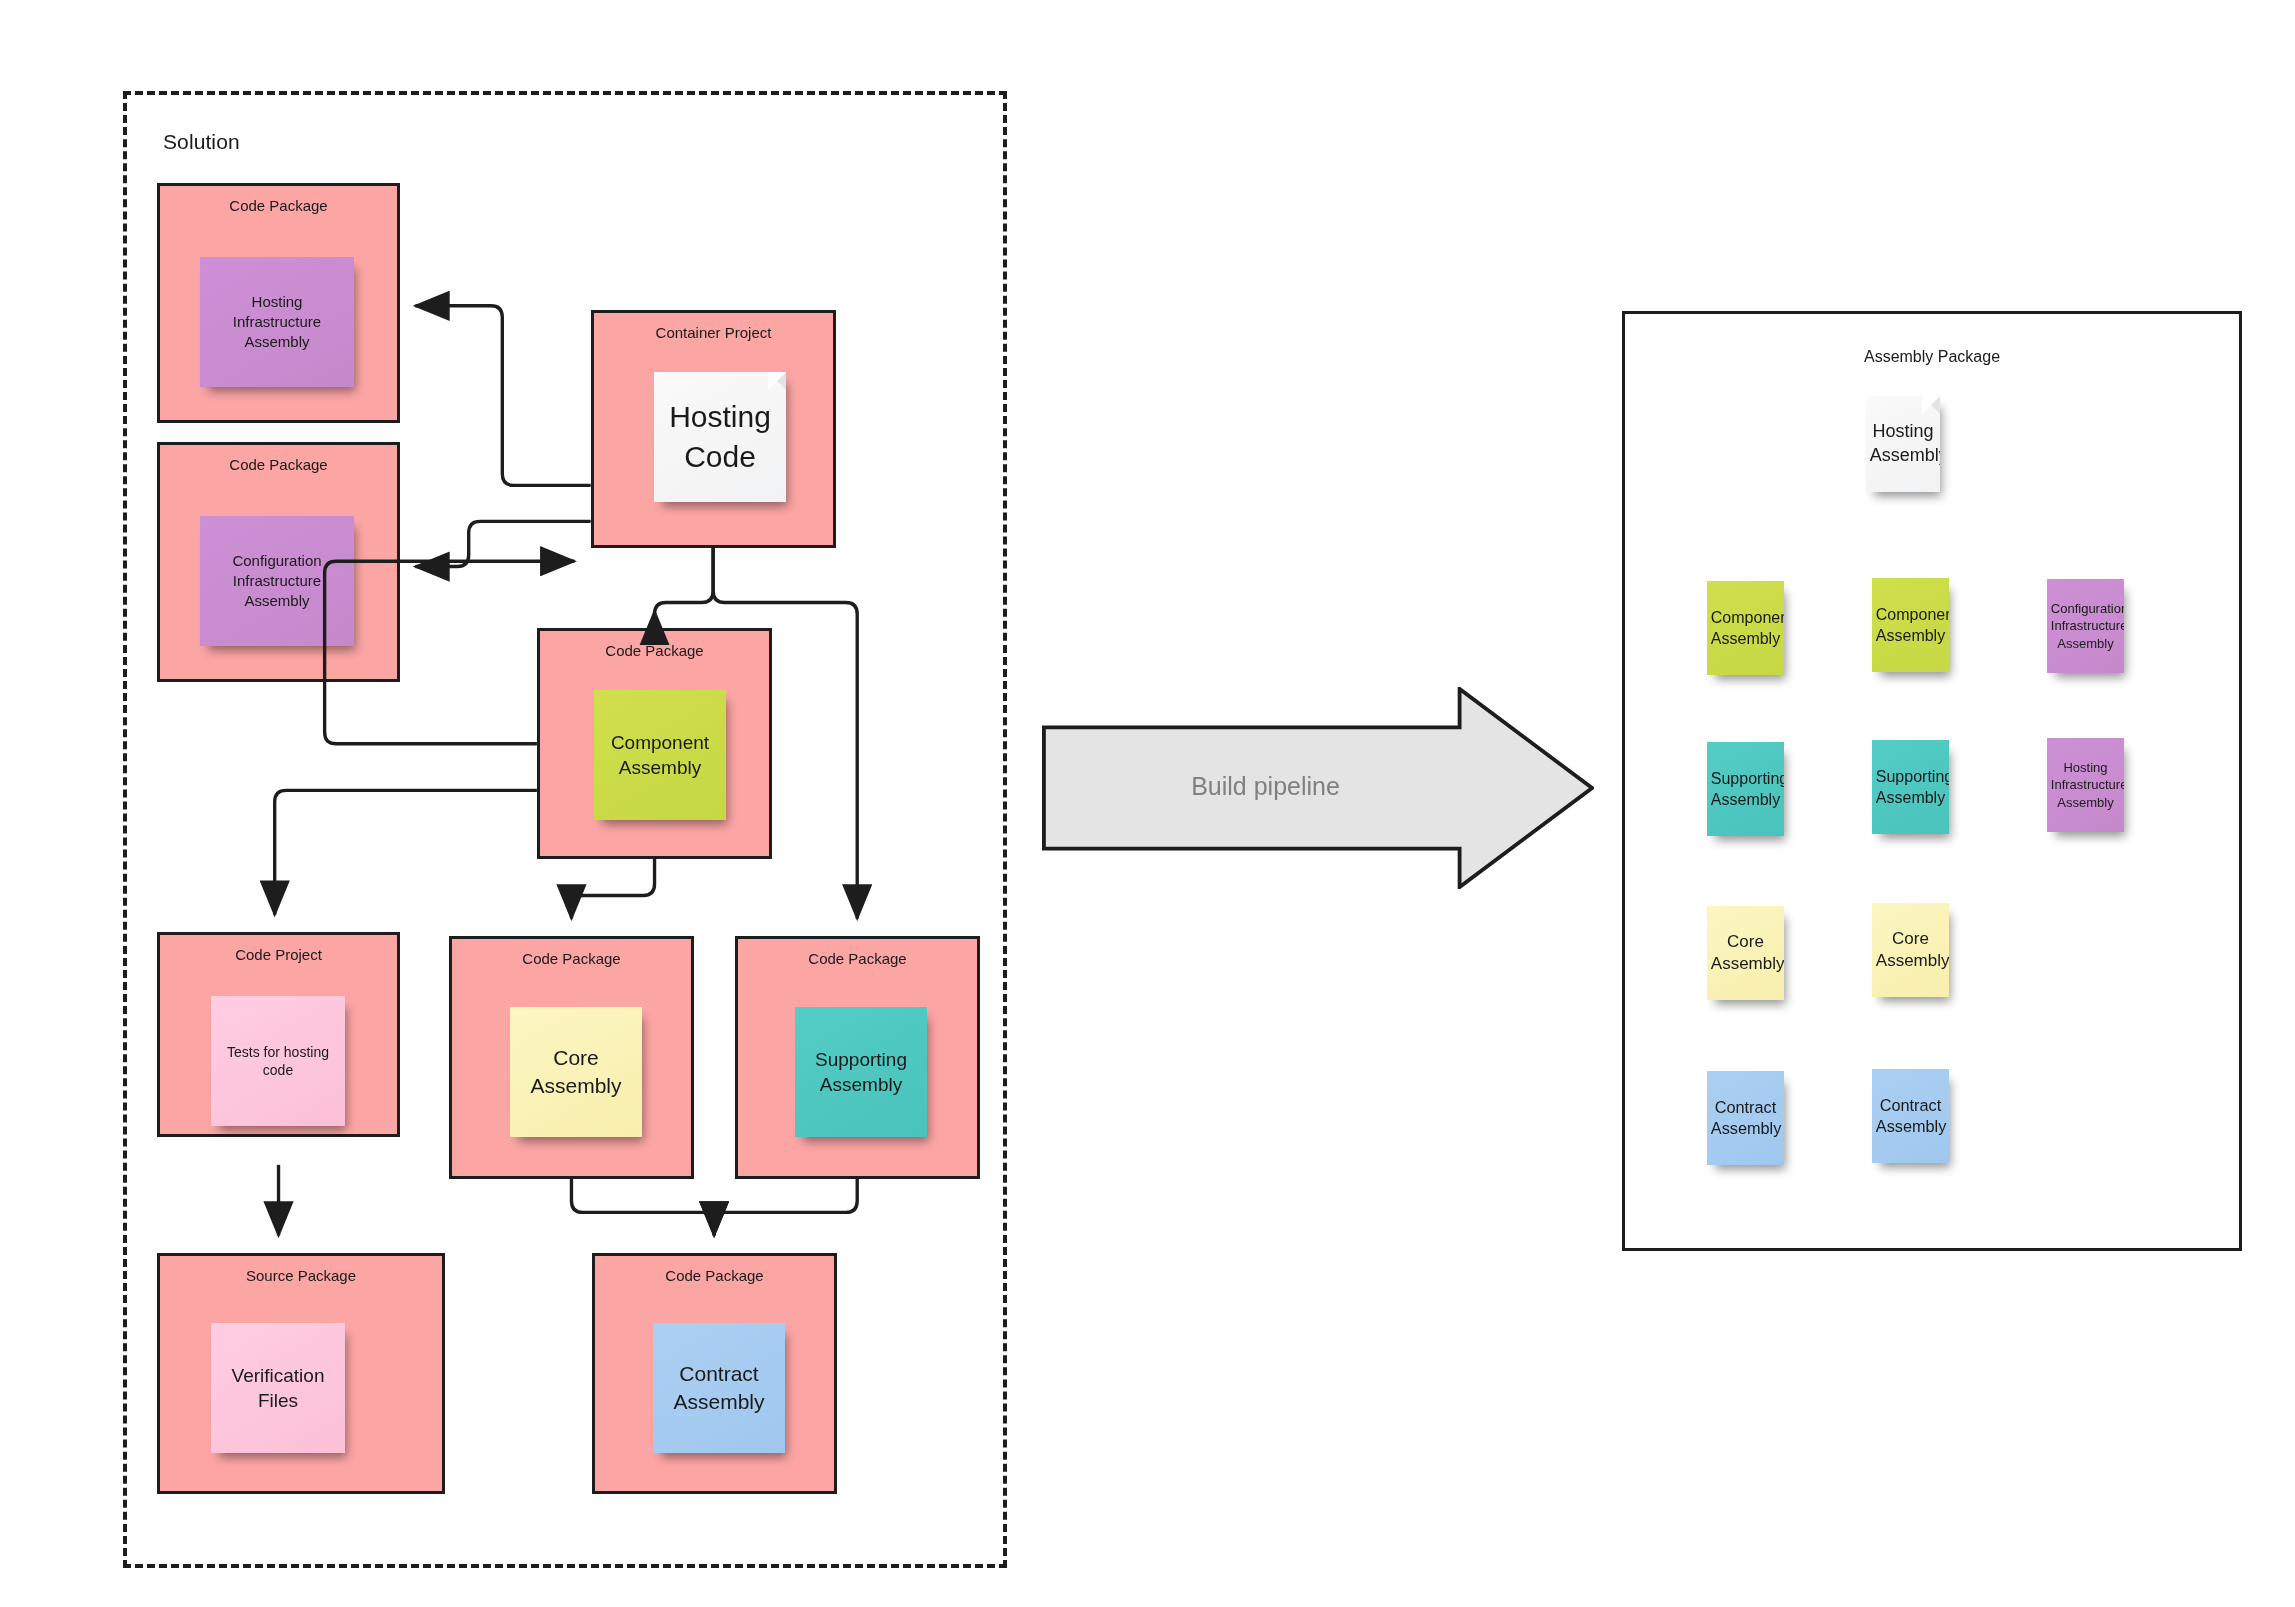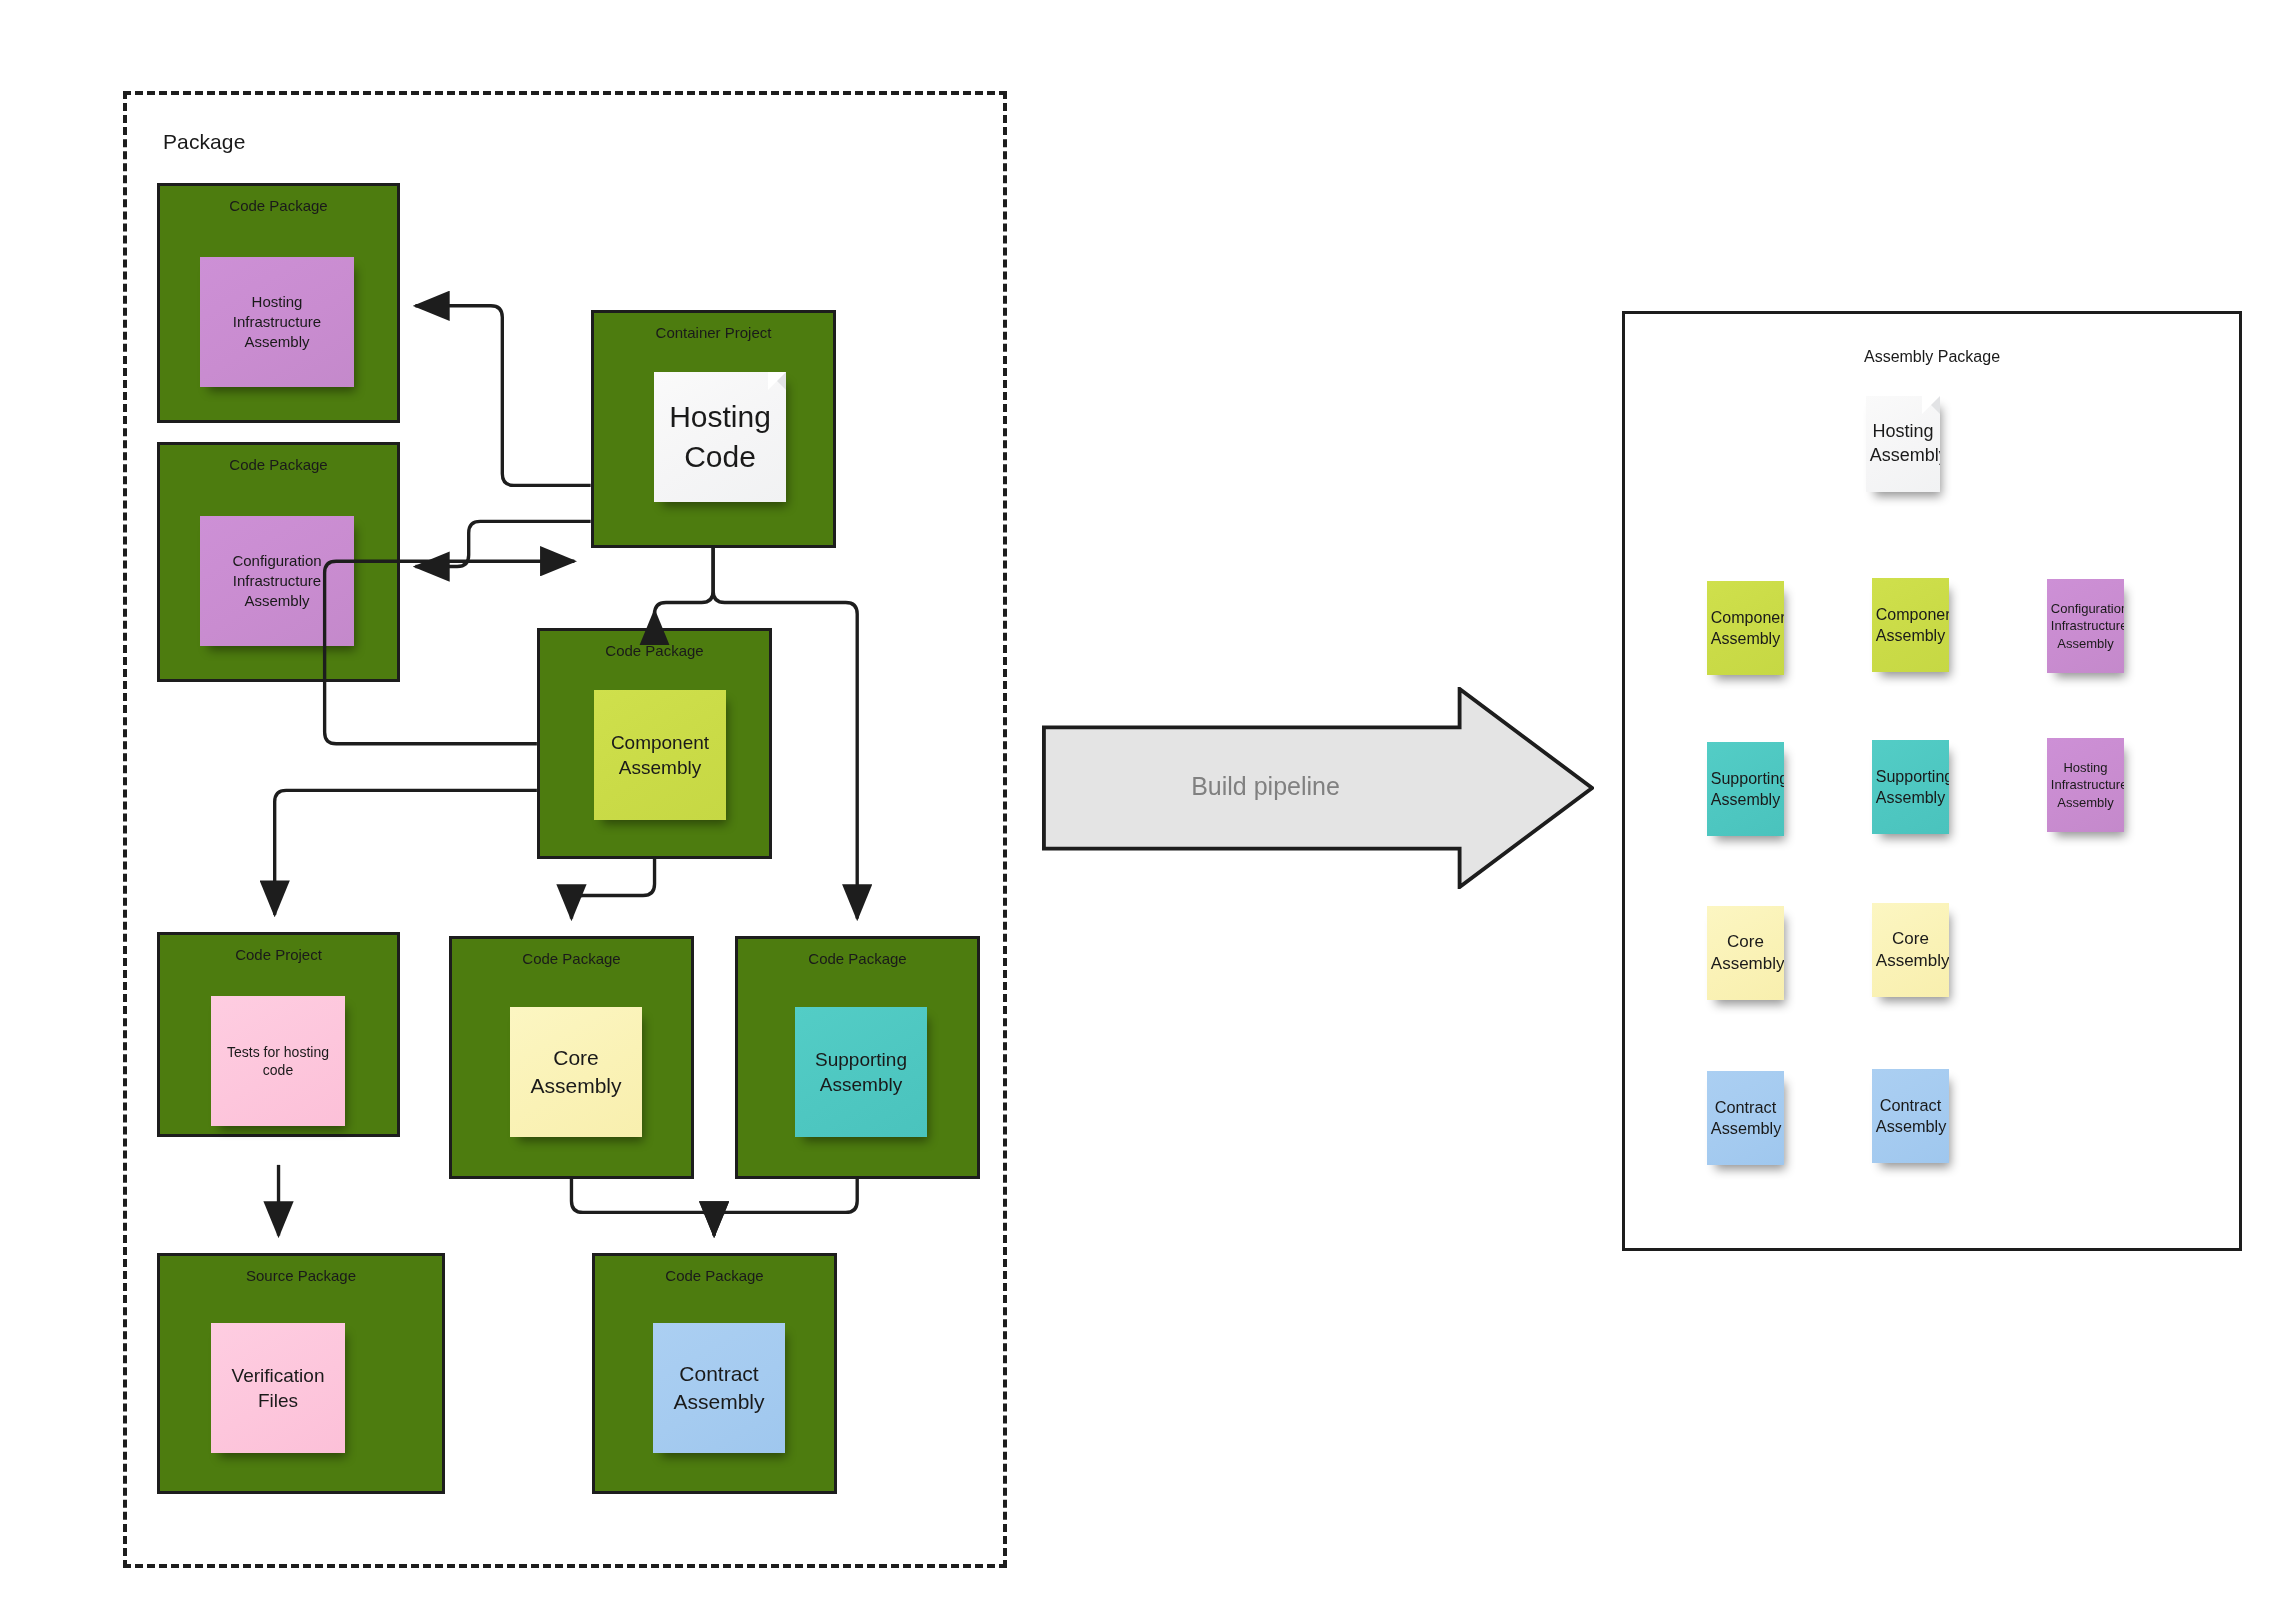--- a/index.html
+++ b/index.html
@@ -37,21 +37,21 @@
     font-size: 21px;
     color: #1a1a1a;
     letter-spacing: 0.1px;
     white-space: nowrap;
   }
 
   
   .pkg {
     position: absolute;
     border: 3.4px solid #1d1d1d;
-    background: #4d7c0f;
+    background: #fca5a5;
     box-sizing: border-box;
   }
   .pkg-title {
     position: absolute;
     left: 0;
     right: 0;
     top: 10.6px;
     text-align: center;
     font-size: 15px;
     color: #1a1a1a;
@@ -151,21 +151,21 @@
     color: #1a1a1a;
     white-space: nowrap;
   }
 </style>
 </head>
 <body>
 
 <div id="canvas">
 
   <div class="solution-box"></div>
-  <div class="solution-label">Package</div>
+  <div class="solution-label">Solution</div>
 
   <div class="pkg" style="left:157px; top:183px; width:243px; height:240px;">
     <div class="pkg-title">Code Package</div>
     <div class="note n-purple" style="left:40px; top:71px; width:154px; height:130px; font-size:15px;">
       <span>Hosting<br>Infrastructure<br>Assembly</span>
     </div>
   </div>
 
   <div class="pkg" style="left:157px; top:442px; width:243px; height:240px;">
     <div class="pkg-title">Code Package</div>

